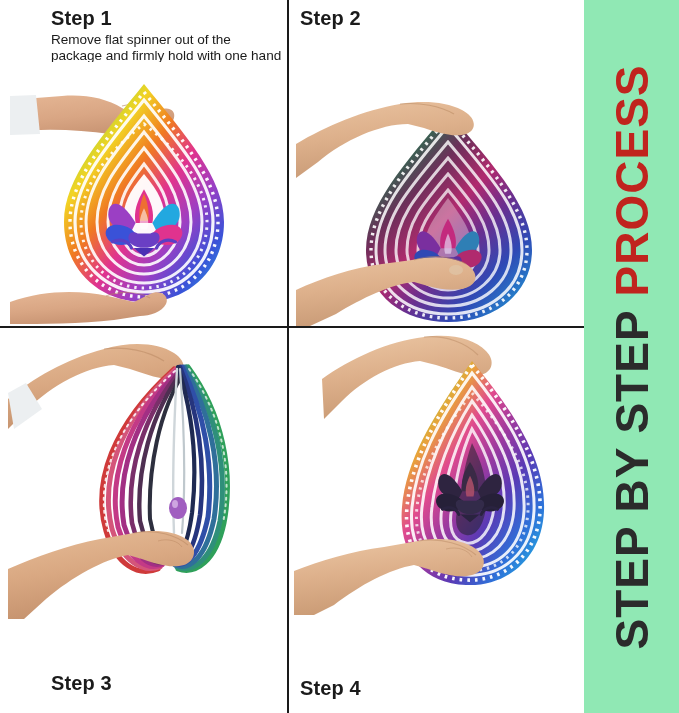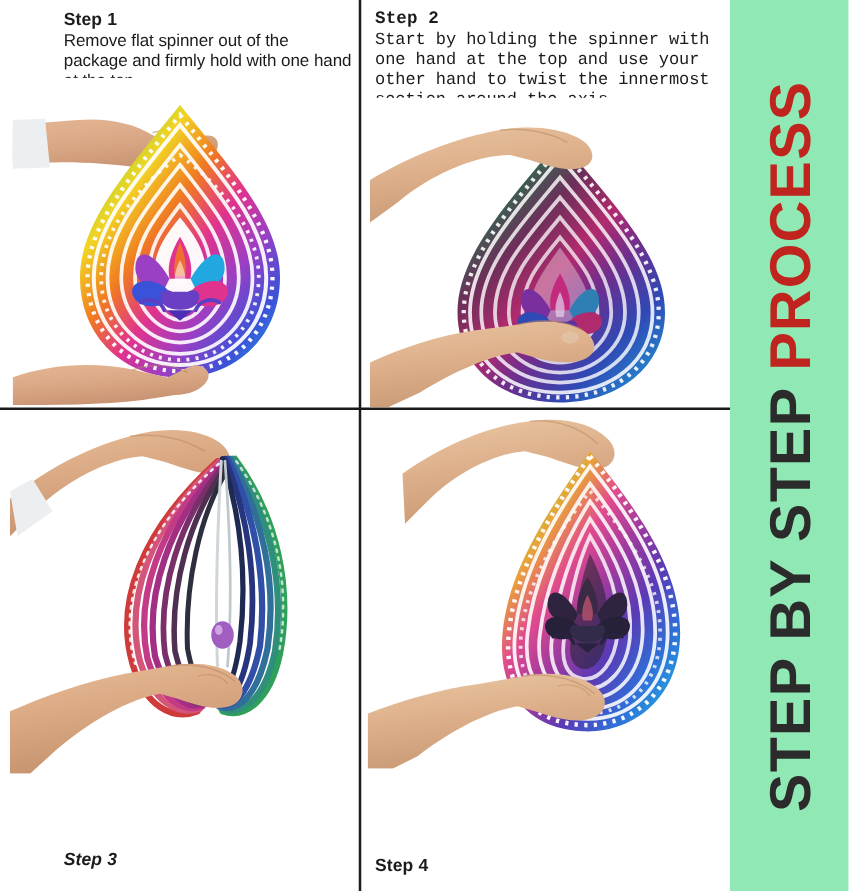--- a/index.html
+++ b/index.html
@@ -26,21 +26,21 @@
     top: 0;
     width: 584px;
     height: 713px;
   }
   .panel {
     position: absolute;
     box-sizing: border-box;
   }
   .panel.tl { left: 0;     top: 0;     width: 288px; height: 327px; }
   .panel.tr { left: 290px; top: 0;     width: 294px; height: 327px; }
-  .panel.bl { left: 0;     top: 329px; width: 288px; height: 384px; font-style: italic; }
+  .panel.bl { left: 0;     top: 329px; width: 288px; height: 384px; }
   .panel.br { left: 290px; top: 329px; width: 294px; height: 384px; text-decoration: underline; }
 
   
   .divider-v {
     position: absolute;
     left: 287px;
     top: 0;
     width: 2px;
     height: 713px;
     background: #1a1a1a;
@@ -55,27 +55,27 @@
   }
 
   
   .caption {
     position: absolute;
     color: #1b1b1b;
     line-height: 1.18;
   }
   .caption.top    { top: 7px; }
   .caption.tl-pos { left: 51px; width: 232px; }
-  .caption.tr-pos { left: 10px; width: 275px; font-family: Liberation Mono, monospace; }
+  .caption.tr-pos { left: 10px; width: 275px; }
   .caption.bl-pos { left: 51px; width: 232px; bottom: 16px; }
   .caption.br-pos { left: 10px; width: 275px; bottom: 11px; }
   .step-label {
     display: block;
     font-weight: bold;
-    font-size: 14px;
+    font-size: 20px;
     letter-spacing: .1px;
     margin-bottom: 1px;
   }
   .step-text {
     display: block;
     font-size: 13.6px;
     letter-spacing: -.05px;
   }
 
   
@@ -195,21 +195,20 @@
             <path d="M0 262 L 0 240 C 34 228, 68 228, 98 234 L 124 240 L 140 232 C 150 227, 160 234, 156 242 C 152 250, 140 254, 130 254 L 104 258 C 70 262, 34 262, 0 262 Z" fill="url(#skin1)"></path>
             <path d="M96 234 C 112 228, 130 230, 140 236" fill="none" stroke="#b7845f" stroke-width="1.2" opacity=".5"></path>
           </g>
         </svg>
       </div>
     </div>
 
     <div class="panel tr">
       <div class="caption top tr-pos">
         <span class="step-label">Step 2</span>
-        <span class="step-text">Start by holding the spinner with one hand at the top and use your other hand to twist the innermost section around the axis.</span>
       </div>
       <div class="photo" style="left:6px; top:78px; width:288px; height:248px;">
         <svg width="288" height="248" viewBox="0 0 288 248">
           <defs>
             <linearGradient id="rb2" x1="0.1" y1="0" x2="0.95" y2="1">
               <stop offset="0%" stop-color="#2f8f4a"></stop>
               <stop offset="16%" stop-color="#2a6f4f"></stop>
               <stop offset="32%" stop-color="#6d2f5a"></stop>
               <stop offset="48%" stop-color="#b02a6e"></stop>
               <stop offset="62%" stop-color="#6a2f8f"></stop>

